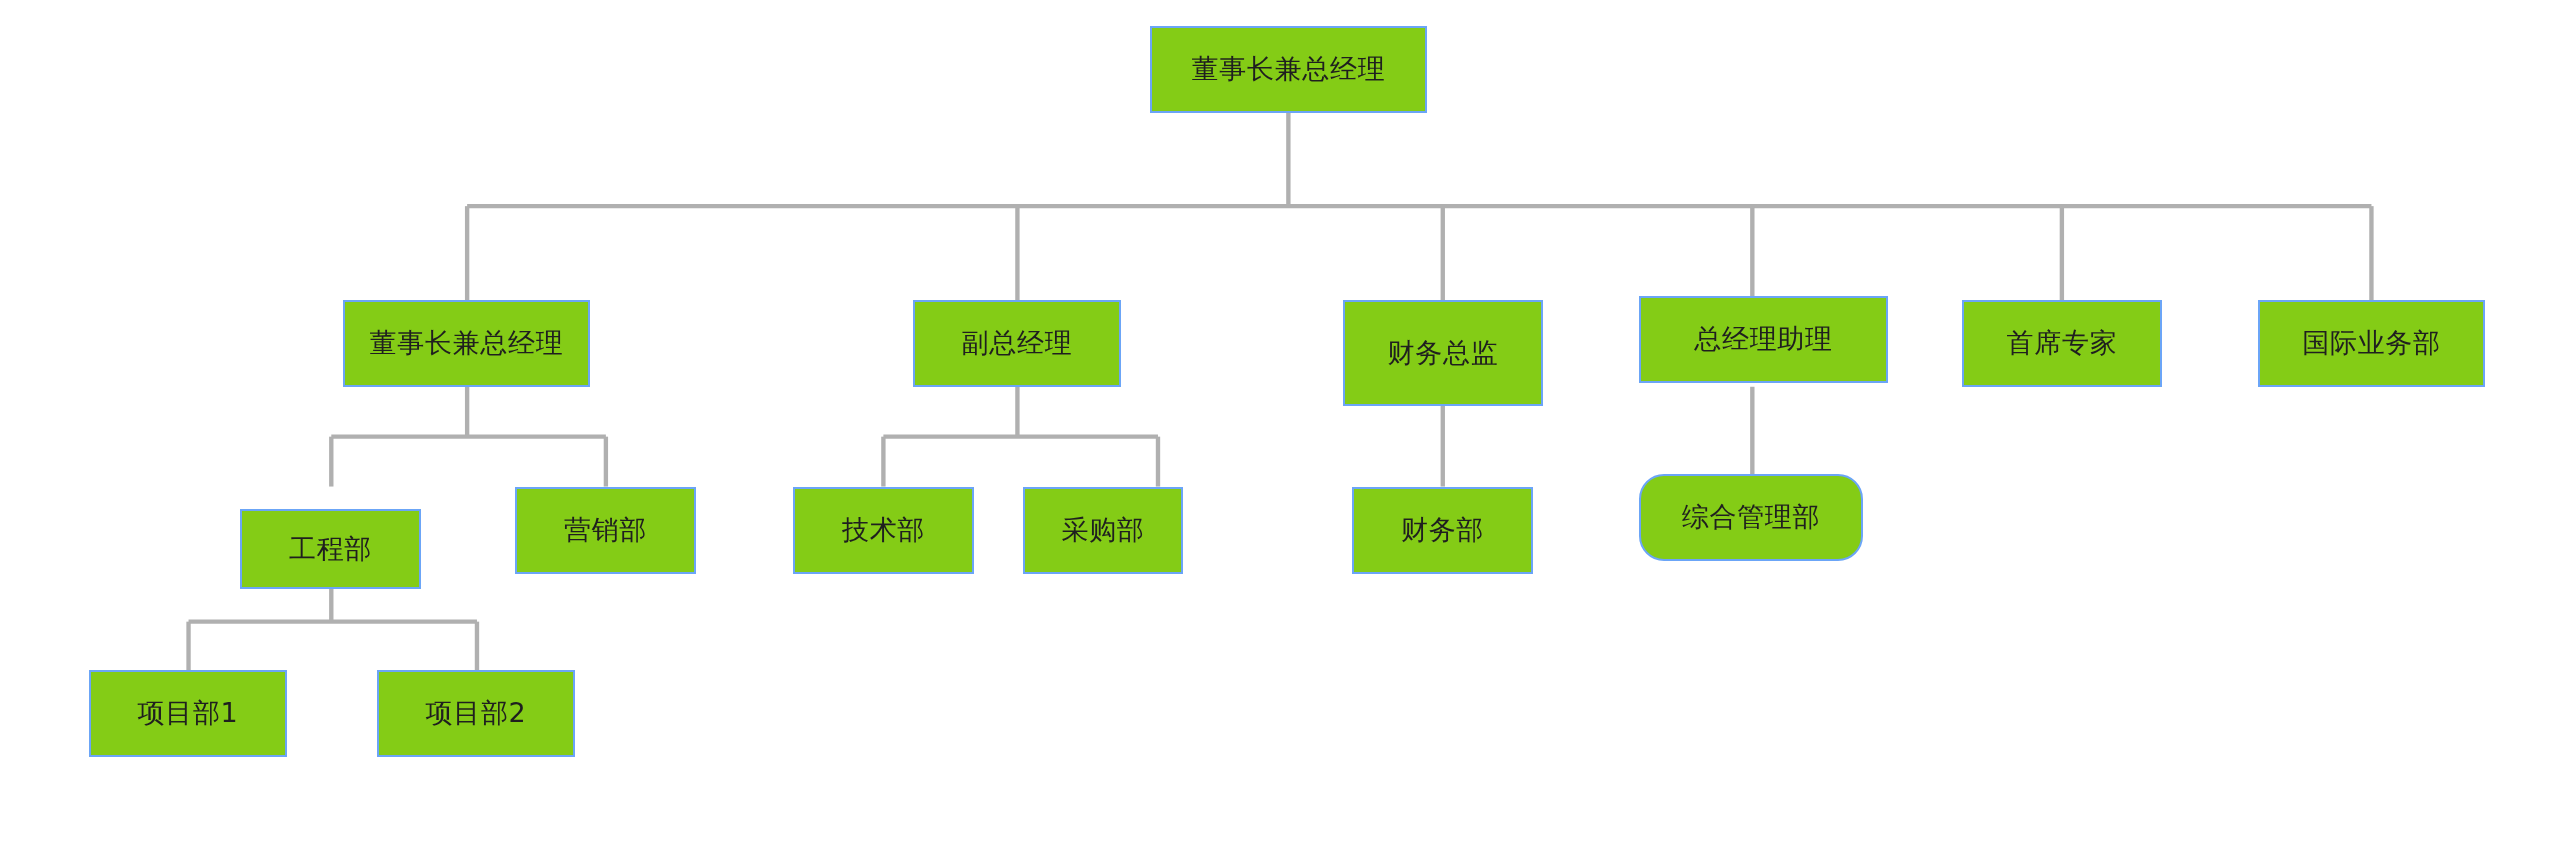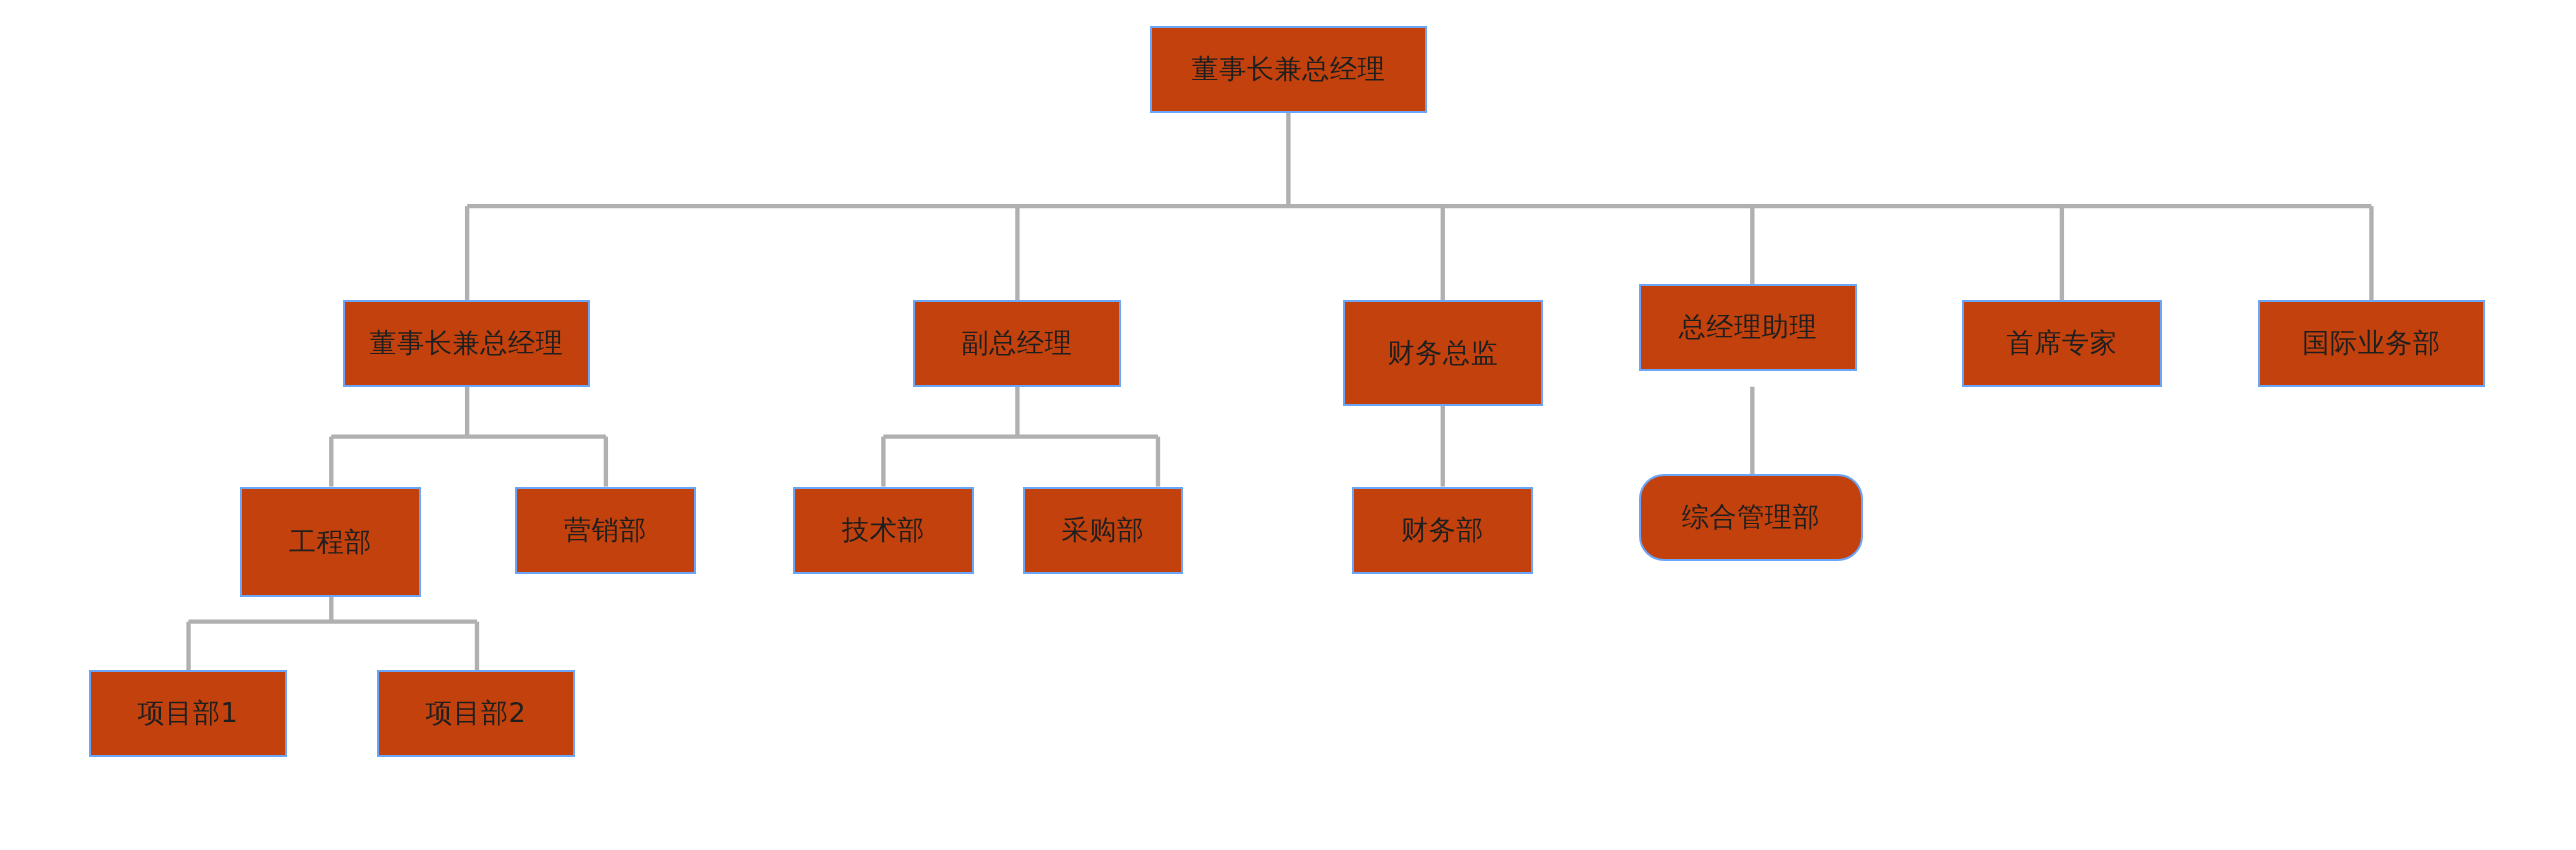--- a/index.html
+++ b/index.html
@@ -21,21 +21,21 @@
     position: absolute;
     left: 0;
     top: 0;
     width: 2576px;
     height: 850px;
     pointer-events: none;
   }
   .node {
     position: absolute;
     box-sizing: border-box;
-    background: #c2410c;
+    background: #84cc16;
     border: 2.2px solid #6ba5f7;
     display: flex;
     align-items: center;
     justify-content: center;
     text-align: center;
   }
   .node-label {
     color: #1f1f1f;
     font-size: 27px;
     line-height: 1.2;
@@ -85,33 +85,33 @@
   </div>
 
   <div class="node" style="left: 913px; top: 300px; width: 208px; height: 87px;">
     <span class="node-label">副总经理</span>
   </div>
 
   <div class="node" style="left: 1343px; top: 300px; width: 200px; height: 106px;">
     <span class="node-label">财务总监</span>
   </div>
 
-  <div class="node" style="left: 1639px; top: 284px; width: 218px; height: 87px;">
+  <div class="node" style="left: 1639px; top: 296px; width: 249px; height: 87px;">
     <span class="node-label">总经理助理</span>
   </div>
 
   <div class="node" style="left: 2258px; top: 300px; width: 227px; height: 87px;">
     <span class="node-label">国际业务部</span>
   </div>
 
   <div class="node" style="left: 1962px; top: 300px; width: 200px; height: 87px;">
     <span class="node-label">首席专家</span>
   </div>
 
-  <div class="node" style="left: 240px; top: 487px; width: 181px; height: 110px;">
+  <div class="node" style="left: 240px; top: 509px; width: 181px; height: 80px;">
     <span class="node-label">工程部</span>
   </div>
 
   <div class="node" style="left: 515px; top: 487px; width: 181px; height: 87px;">
     <span class="node-label">营销部</span>
   </div>
 
   <div class="node" style="left: 793px; top: 487px; width: 181px; height: 87px;">
     <span class="node-label">技术部</span>
   </div>

